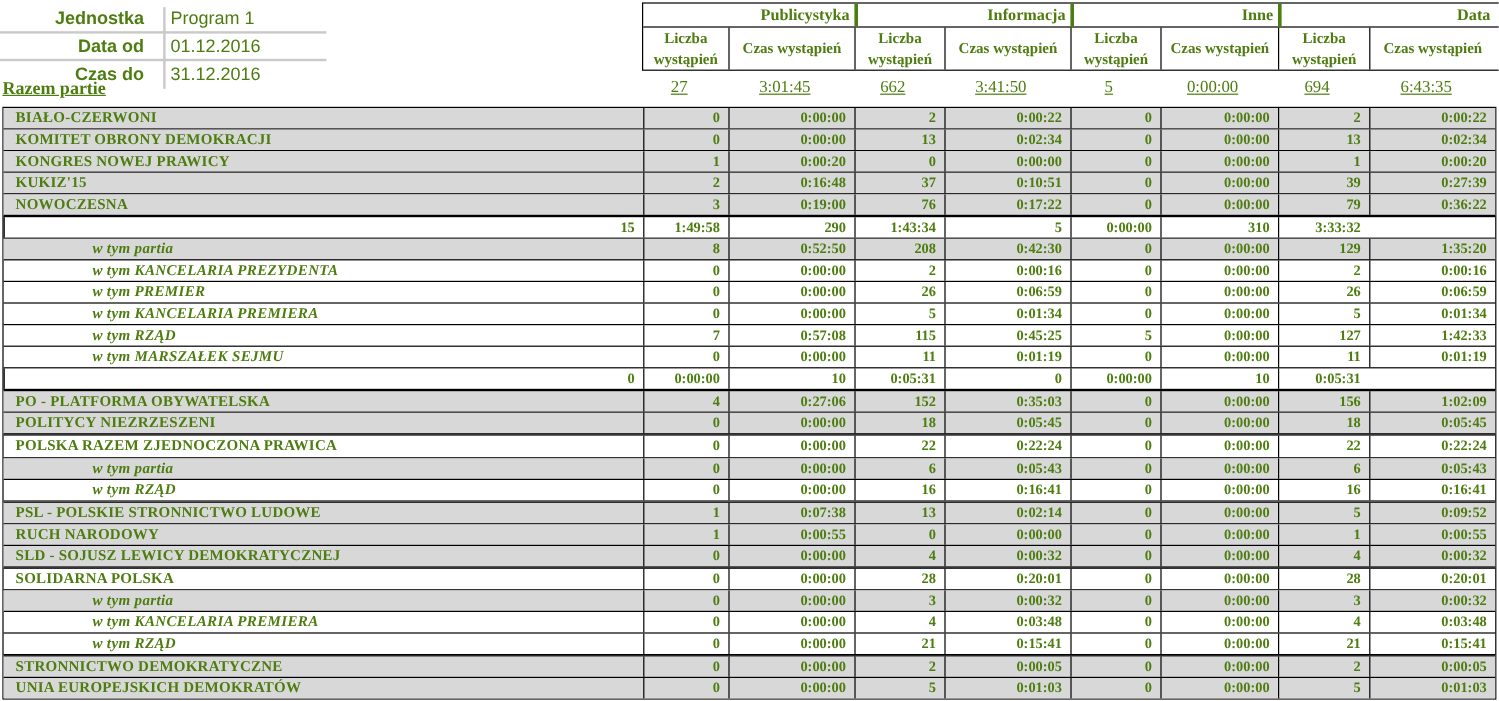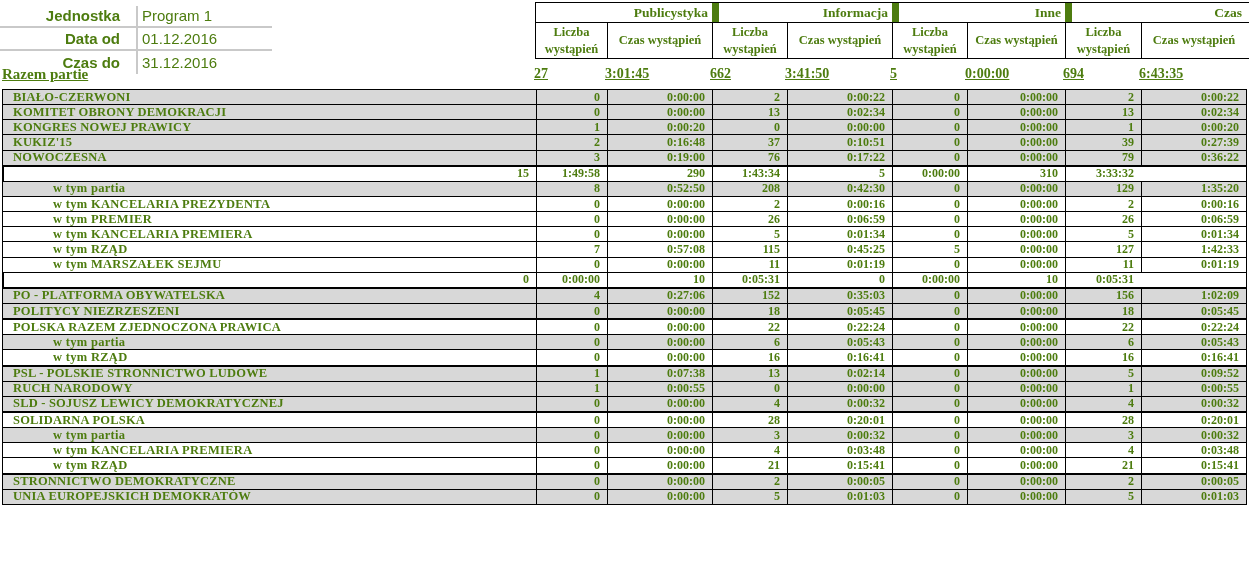--- a/index.html
+++ b/index.html
@@ -13,49 +13,49 @@
   .form { position:absolute; top:5px; left:0; width:272px; font-family:"Liberation Sans", sans-serif; }
   .form-row { display:flex; height:23px; align-items:center; }
   .form-row.lined { border-bottom:2px solid #c9c9c9; }
   .form-label { width:130px; text-align:right; font-weight:bold; font-size:15px; padding-right:10px; white-space:nowrap; }
   .form-value { flex:1; font-size:15px; padding-left:12px; white-space:nowrap; }
   .form-vline { position:absolute; left:136px; top:1px; width:2px; height:68px; background:#c9c9c9; }
 
   
   .htable { position:absolute; left:535px; top:2px; width:854px; border:1px solid #000; background:#fff; }
   .hgroups { display:grid; grid-template-columns:176px 180px 173px 181px; height:19px; }
-  .hgroup { border-left:7px solid #4d7c0f; display:flex; align-items:center; justify-content:flex-end;
+  .hgroup { border-left:3px solid #4d7c0f; display:flex; align-items:center; justify-content:flex-end;
             padding-right:4px; font-weight:bold; font-size:13.5px; white-space:nowrap; }
   .hgroup:first-child { border-left:none; }
   .hsubs { display:grid; grid-template-columns:71px 105px 75px 105px 75px 98px 76px 105px;
            border-top:1px solid #000; height:36px; }
   .hsub { border-left:1px solid #000; display:flex; align-items:center; justify-content:center;
           text-align:center; font-weight:bold; font-size:12.5px; line-height:1.3; padding:0 3px; }
   .hsub:first-child { border-left:none; }
 
   
   .razem { position:absolute; left:0; top:61px; width:1245px; height:26px;
            display:grid; grid-template-columns:534px 71px 105px 75px 105px 75px 98px 76px 106px; }
   .razem-label { font-weight:bold; font-size:15px; text-decoration:underline; padding-left:2px;
                  align-self:center; white-space:nowrap; }
-  .razem-val { font-weight:bold; font-size:14px; text-decoration:underline; text-align:left;
+  .razem-val { font-weight:normal; font-size:14px; text-decoration:underline; text-align:center;
                padding-right:7px; align-self:center; white-space:nowrap; }
 
   
-  .dtable { position:absolute; left:2px; top:89px; width:1245px; height:416px;
+  .dtable { position:absolute; left:2px; top:89px; width:1245px; height:494px;
             border:1px solid #000; display:flex; flex-direction:column; background:#fff; }
   .trow { flex:1; display:grid; grid-template-columns:533px 71px 105px 75px 105px 75px 98px 76px 105px;
           border-bottom:1px solid #000; min-height:0; }
   .trow:last-child { border-bottom:none; }
   .trow.shaded { background:#d8d8d8; }
   .trow.group-top { border-top:1px solid #000; }
   .tcell { display:flex; align-items:center; font-weight:bold; font-size:12.5px; min-width:0; overflow:hidden; }
   .tcell.num { justify-content:flex-end; padding-right:7px; border-left:1px solid #000; font-size:12px; white-space:nowrap; }
   .tcell.name { padding-left:10px; letter-spacing:0.2px; white-space:nowrap; }
-  .trow.sub .tcell.name { padding-left:50px; letter-spacing:0.3px; }
+  .trow.sub .tcell.name { padding-left:74px; font-style:italic; letter-spacing:0.3px; }
 </style>
 </head>
 <body>
 
 <div class="canvas">
 
   <div class="form">
     <div class="form-vline"></div>
   <div class="form-row lined">
         <div class="form-label">Jednostka</div>
@@ -69,21 +69,21 @@
         <div class="form-label">Czas do</div>
         <div class="form-value">31.12.2016</div>
       </div>
     </div>
 
   <div class="htable">
     <div class="hgroups">
         <div class="hgroup">Publicystyka</div>
         <div class="hgroup">Informacja</div>
         <div class="hgroup">Inne</div>
-        <div class="hgroup">Czas</div>
+        <div class="hgroup">Data</div>
       </div>
     <div class="hsubs">
         <div class="hsub">Liczba wystąpień</div>
         <div class="hsub">Czas wystąpień</div>
         <div class="hsub">Liczba wystąpień</div>
         <div class="hsub">Czas wystąpień</div>
         <div class="hsub">Liczba wystąpień</div>
         <div class="hsub">Czas wystąpień</div>
         <div class="hsub">Liczba wystąpień</div>
         <div class="hsub">Czas wystąpień</div>

